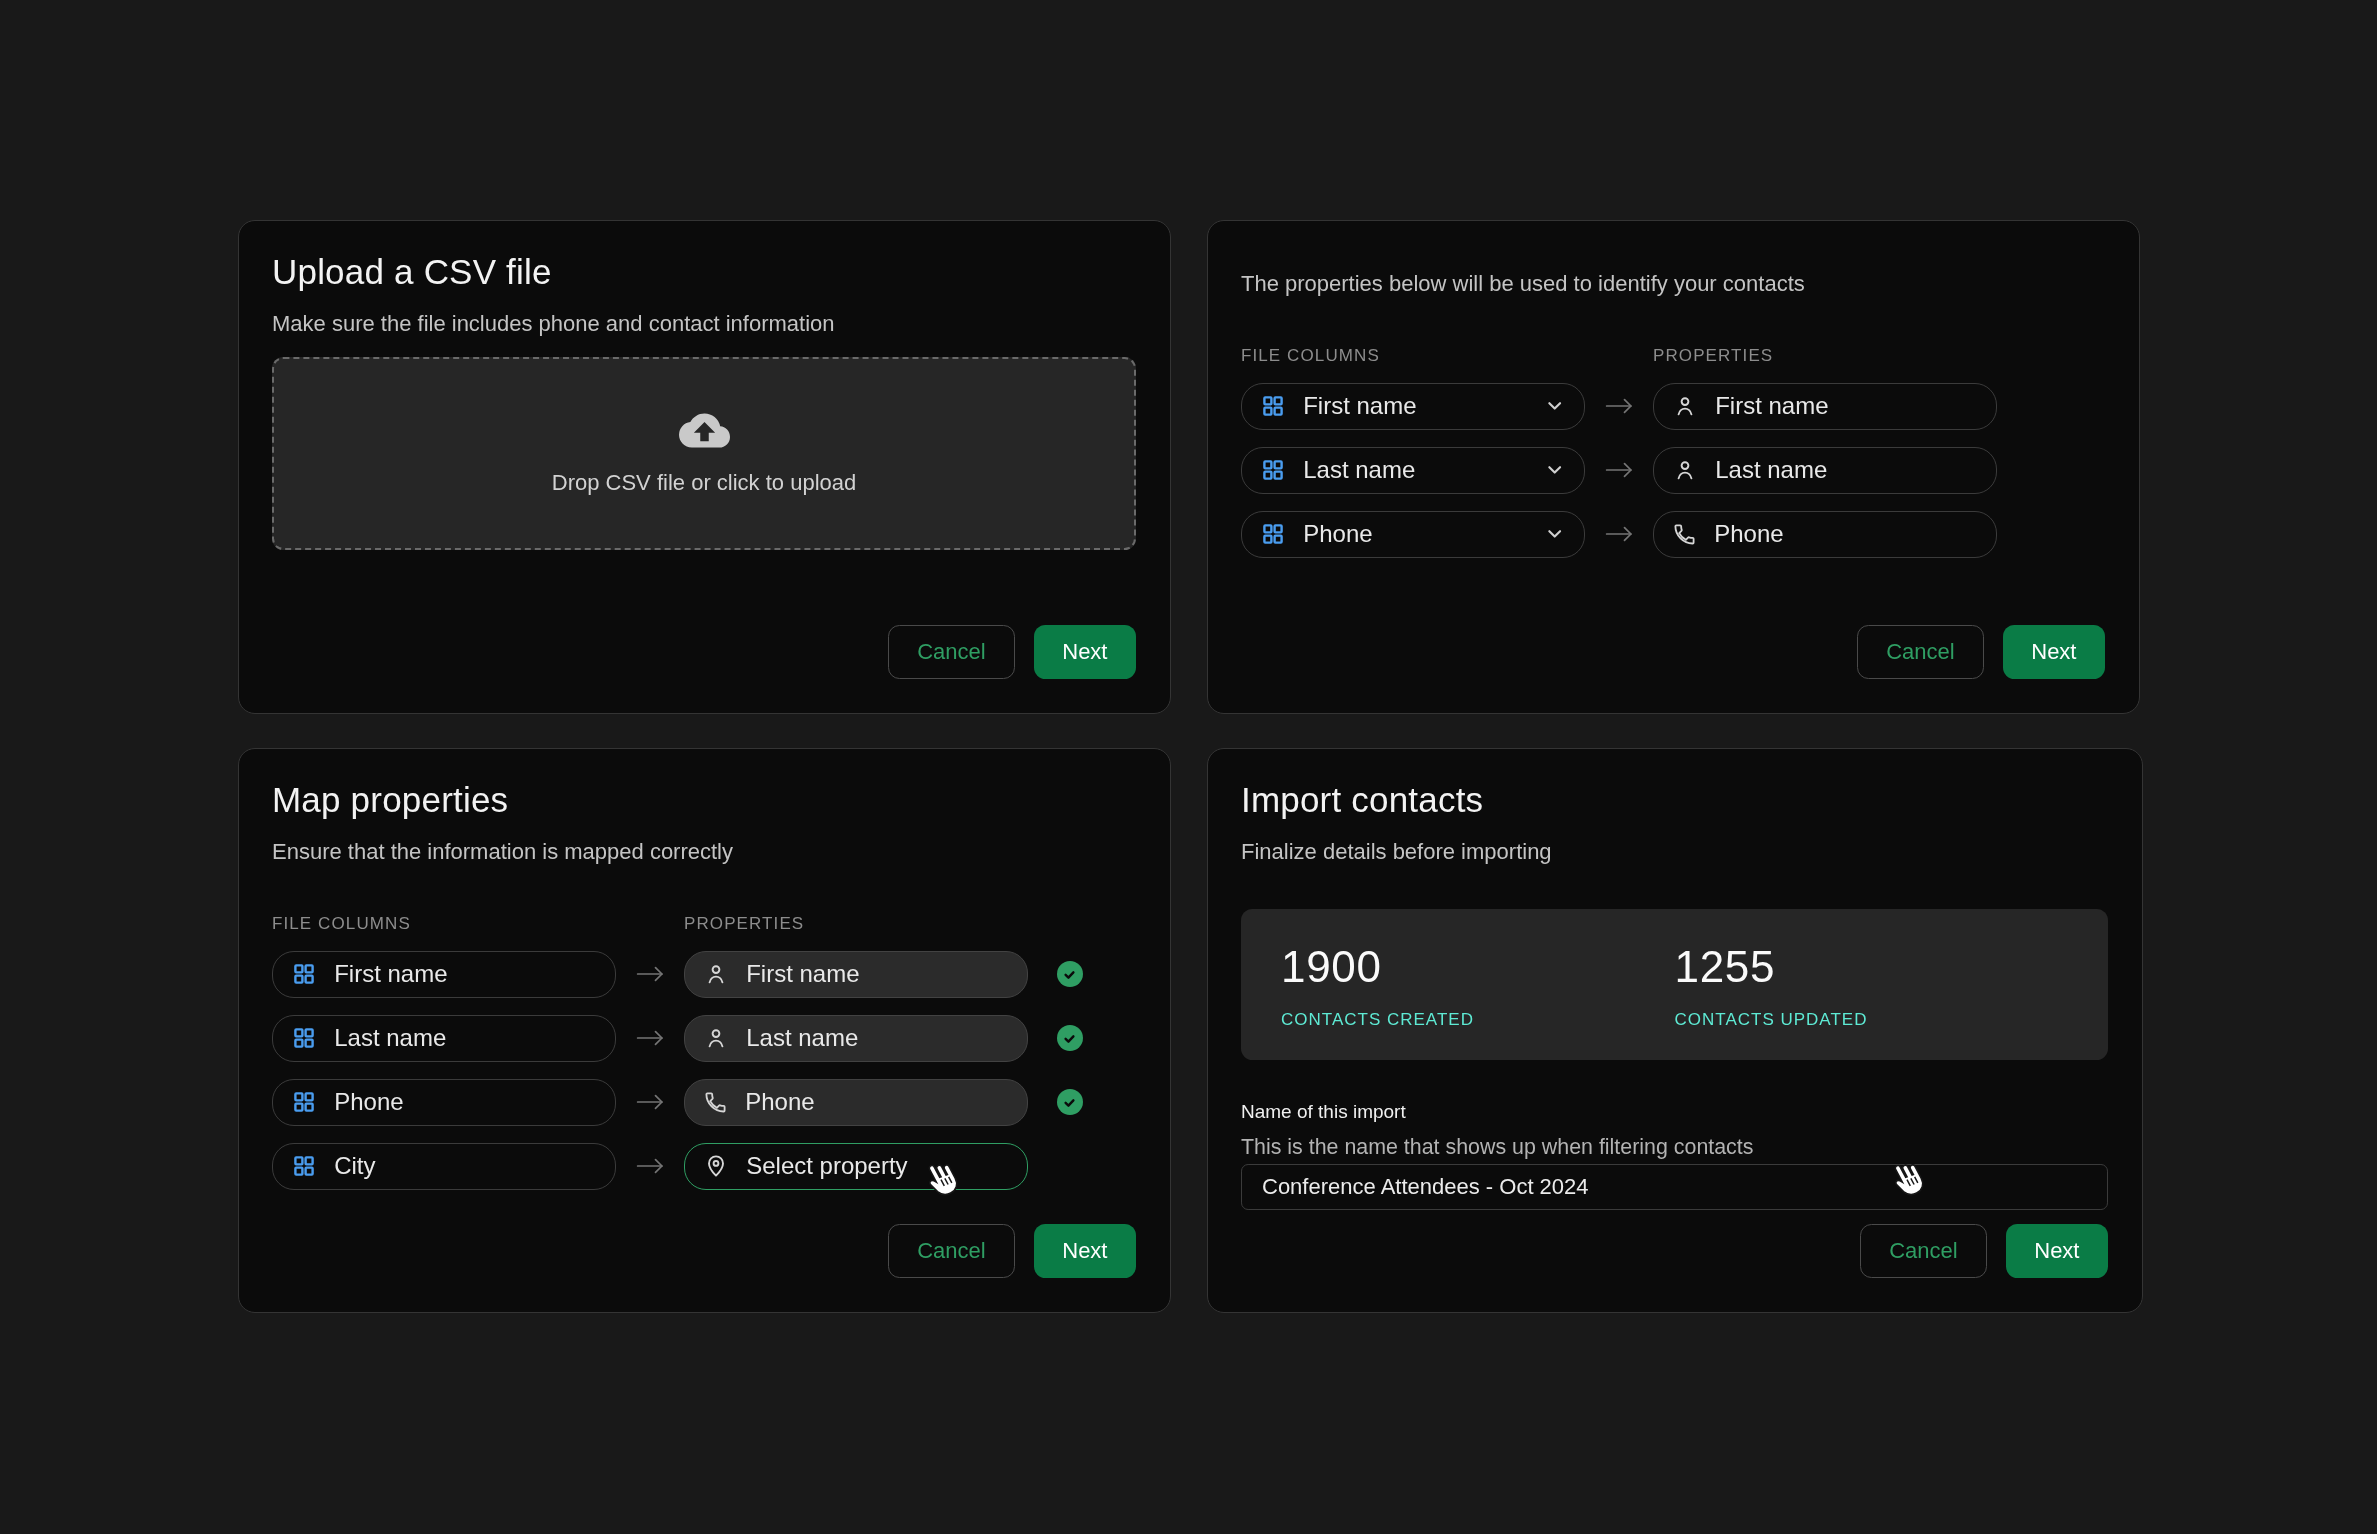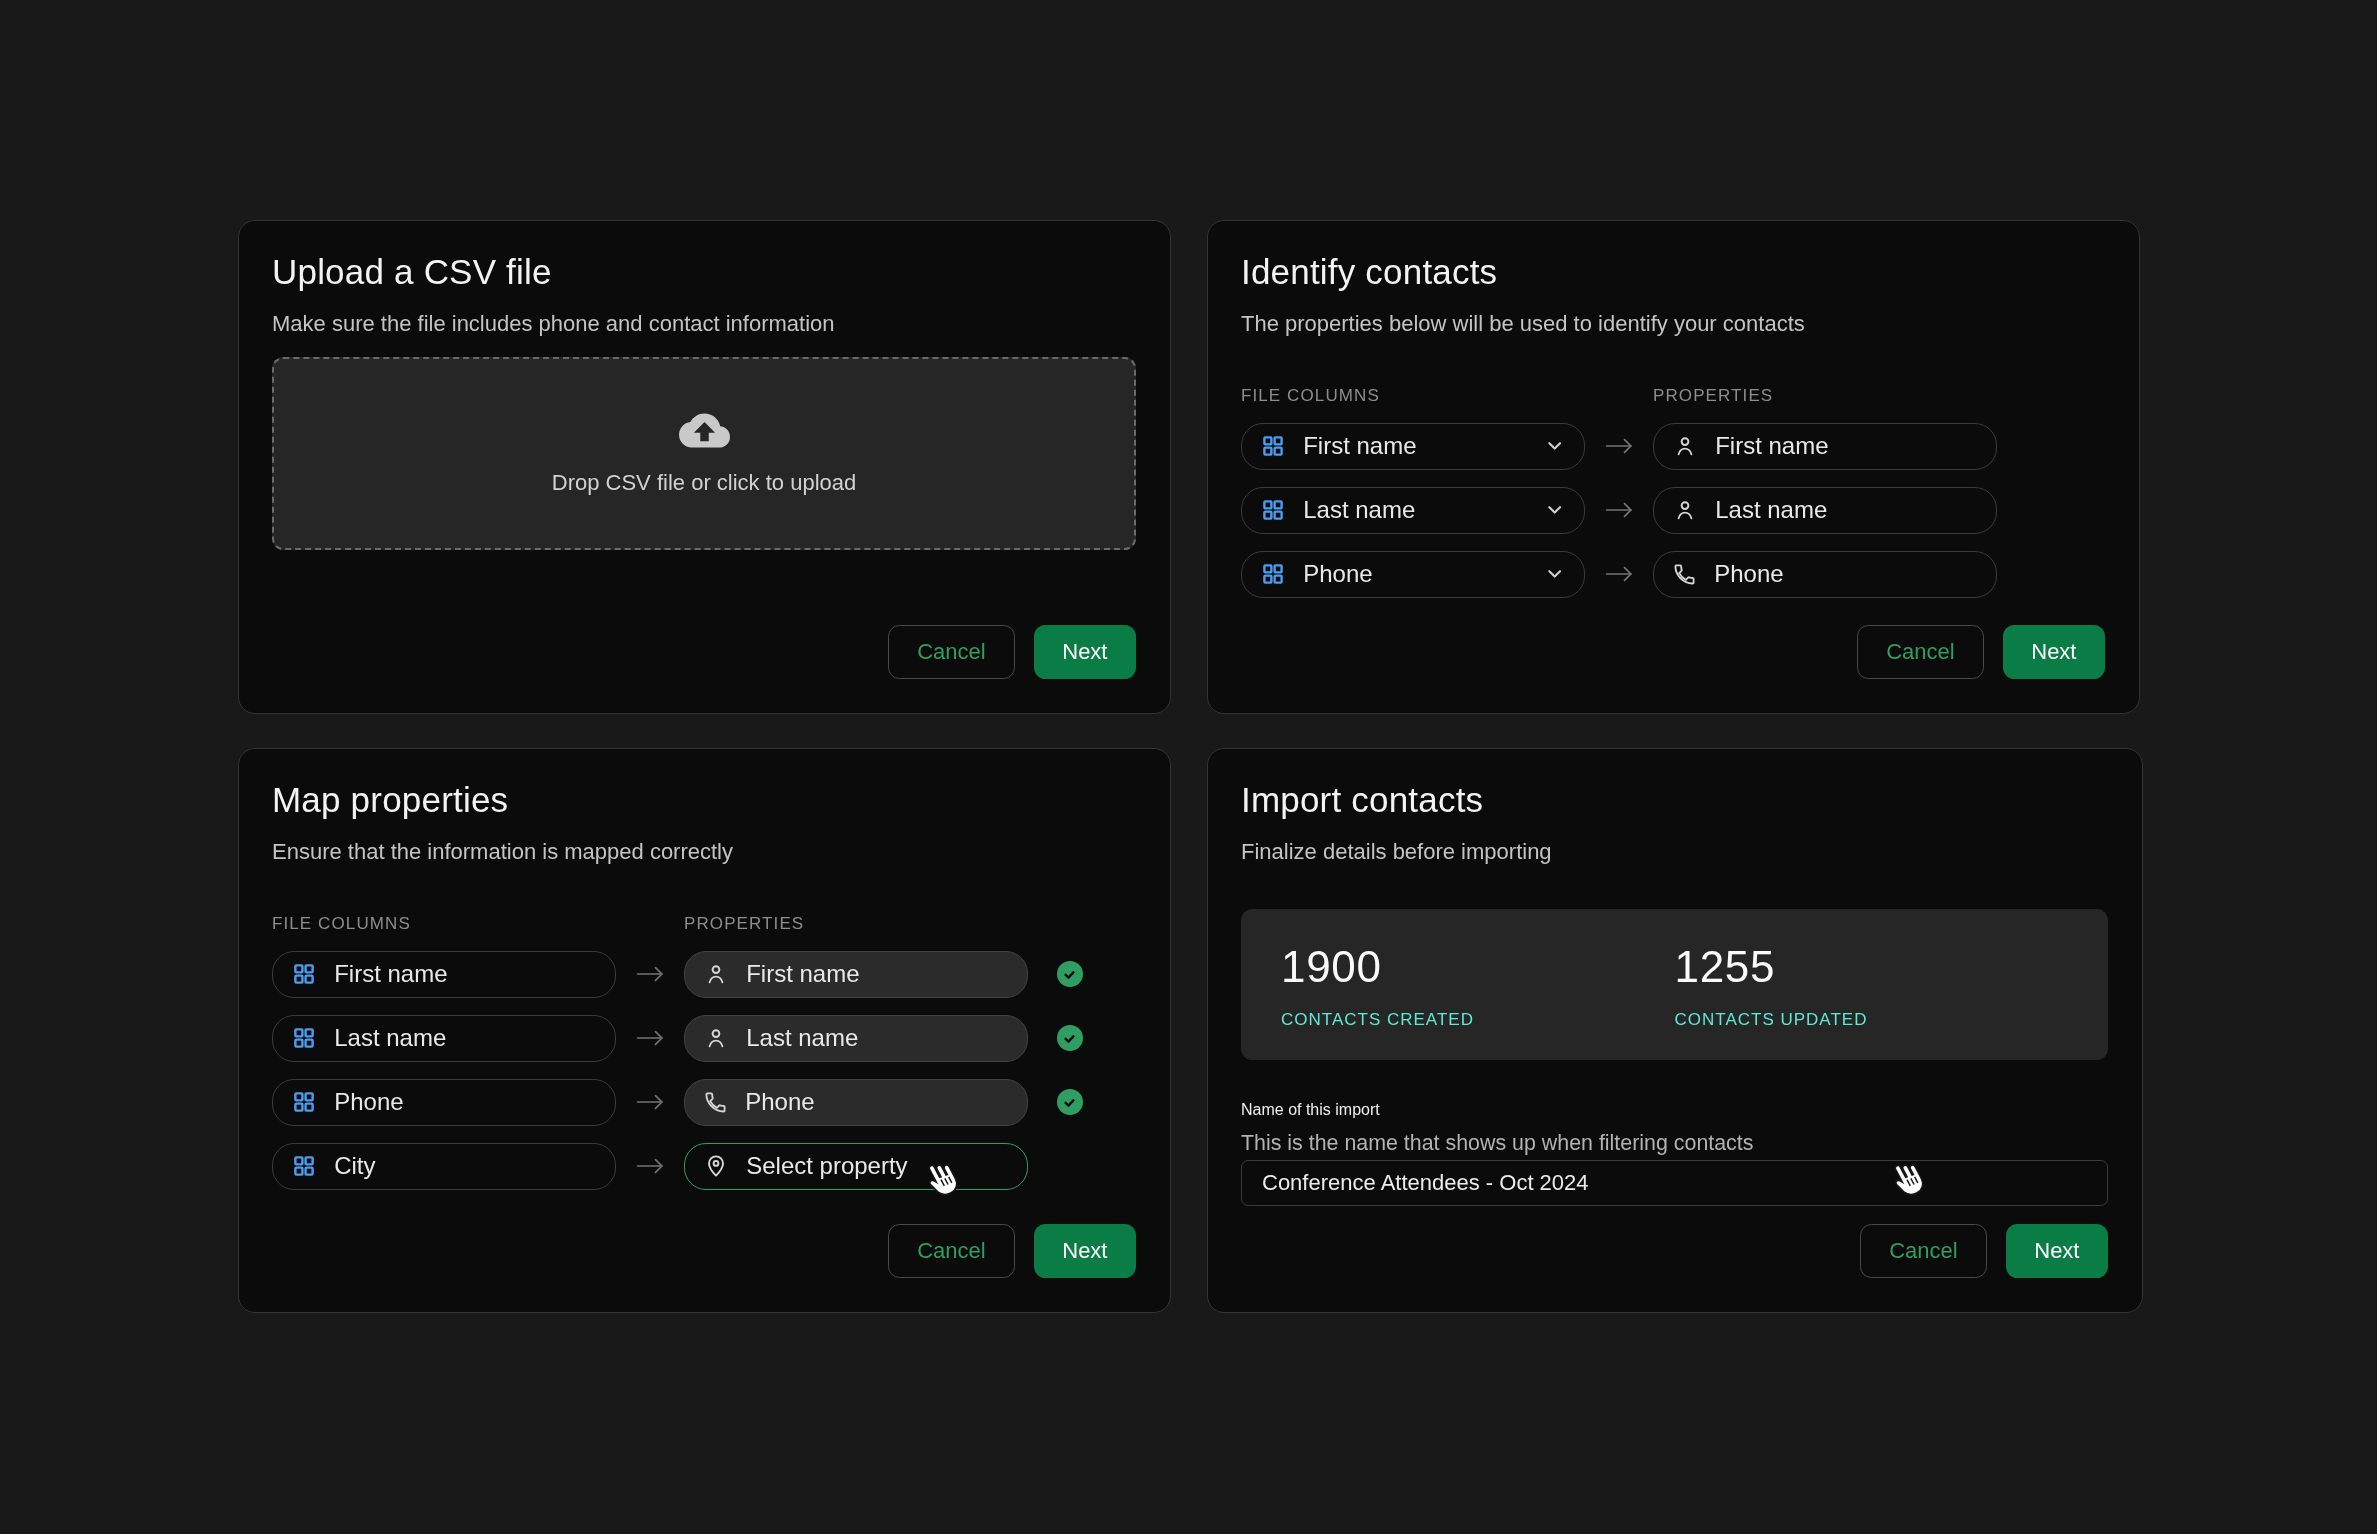--- a/index.html
+++ b/index.html
@@ -76,21 +76,21 @@
   .check-spacer{width:54px;}
   .icon{display:flex;align-items:center;flex:0 0 auto;}
 
   
   .stats-panel{
     margin-top:44px;background:var(--stats-bg);border-radius:11.4px;
     padding:33px 40px 30px;display:grid;grid-template-columns:1fr 1fr;
   }
   .stat-value{font-size:44px;font-weight:500;color:#fafafa;letter-spacing:0.7px;}
   .stat-label{margin-top:18.6px;font-size:17px;color:#5eead4;letter-spacing:1px;}
-  .name-label{margin-top:41px;font-size:16px;font-weight:500;color:#f0f0f0;}
+  .name-label{margin-top:41px;font-size:19px;font-weight:500;color:#f0f0f0;}
   .name-help{margin-top:11.4px;font-size:21.4px;color:#b3b3b3;}
   .name-input{
     margin-top:4px;width:100%;height:46px;background:transparent;
     border:1.4px solid var(--field-border);border-radius:7.1px;
     padding:0 20px;font-size:22px;color:#ececec;font-family:inherit;outline:none;
   }
   .cursor{position:absolute;z-index:10;pointer-events:none;}
   #cursor-map{left:919px;top:1163px;}
   #cursor-import{left:1885px;top:1163px;}
 </style>
@@ -108,21 +108,20 @@
       </span>
     <span class="dropzone-label">Drop CSV file or click to upload</span>
   </div>
   <div class="btn-row">
     <button class="btn btn-cancel">Cancel</button>
     <button class="btn btn-next">Next</button>
   </div>
 </section>
 
 <section class="card" id="card-identify">
-  <h1 class="card-title">Identify contacts</h1>
   <p class="card-subtitle">The properties below will be used to identify your contacts</p>
   <div class="labels-row">
     <span class="map-label label-file">FILE COLUMNS</span>
     <span class="label-spacer"></span>
     <span class="map-label">PROPERTIES</span>
   </div>
 
   <div class="map-row">
     <div class="field">
       <span class="icon">

